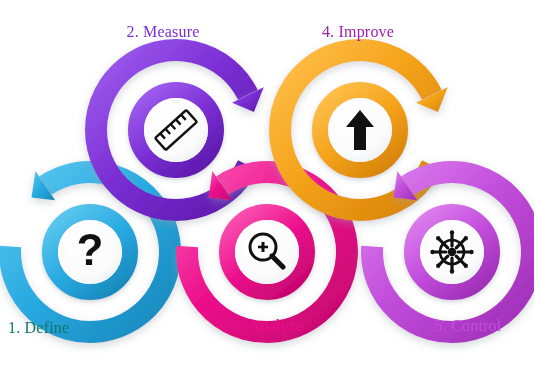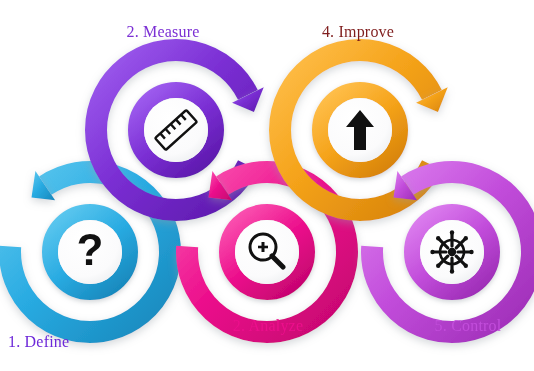--- a/index.html
+++ b/index.html
@@ -195,19 +195,19 @@
             <circle cx="438.2114177668623" cy="265.7885822331377" r="2.2" fill="#111" stroke="none"></circle>
             <line x1="446" y1="252" x2="433" y2="252" stroke-width="3.2" stroke-linecap="round"></line>
             <circle cx="432.5" cy="252" r="2.2" fill="#111" stroke="none"></circle>
             <line x1="447.75735931288074" y1="247.7573593128807" x2="438.5649711574556" y2="238.5649711574556" stroke-width="3.2" stroke-linecap="round"></line>
             <circle cx="438.2114177668623" cy="238.21141776686233" r="2.2" fill="#111" stroke="none"></circle>
           </g>
         </g>
       </g>
   </svg>
   <div id="labels-layer">
-      <div class="label label-left" style="left: 8px; top: 334px; color: #6d28d9;">1. Define</div>
+      <div class="label label-left" style="left: 8px; top: 320px; color: #0f766e;">1. Define</div>
       <div class="label label-center" style="left: 163px; top: 24px; color: rgb(123, 47, 212);">2. Measure</div>
       <div class="label label-center" style="left: 268px; top: 318px; color: rgb(236, 15, 140);">2. Analyze</div>
-      <div class="label label-center" style="left: 358px; top: 24px; color: #7f1d1d;">4. Improve</div>
+      <div class="label label-center" style="left: 358px; top: 24px; color: #a21caf;">4. Improve</div>
       <div class="label label-center" style="left: 468px; top: 318px; color: rgb(194, 77, 219);">5. Control</div>
     </div>
 </div>
 
 </body></html>

